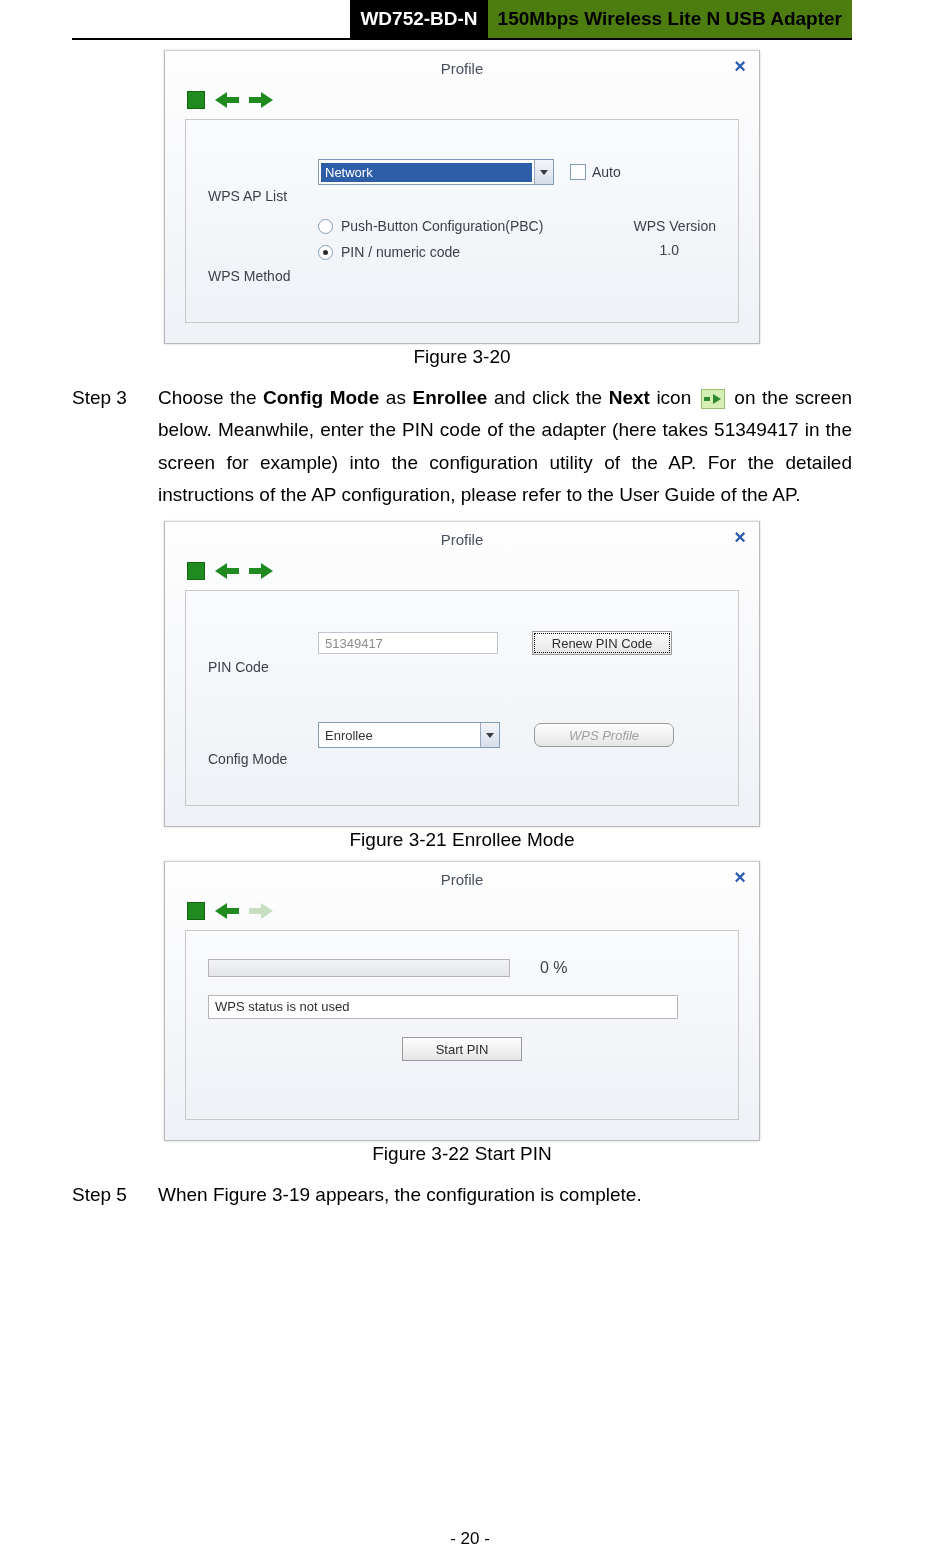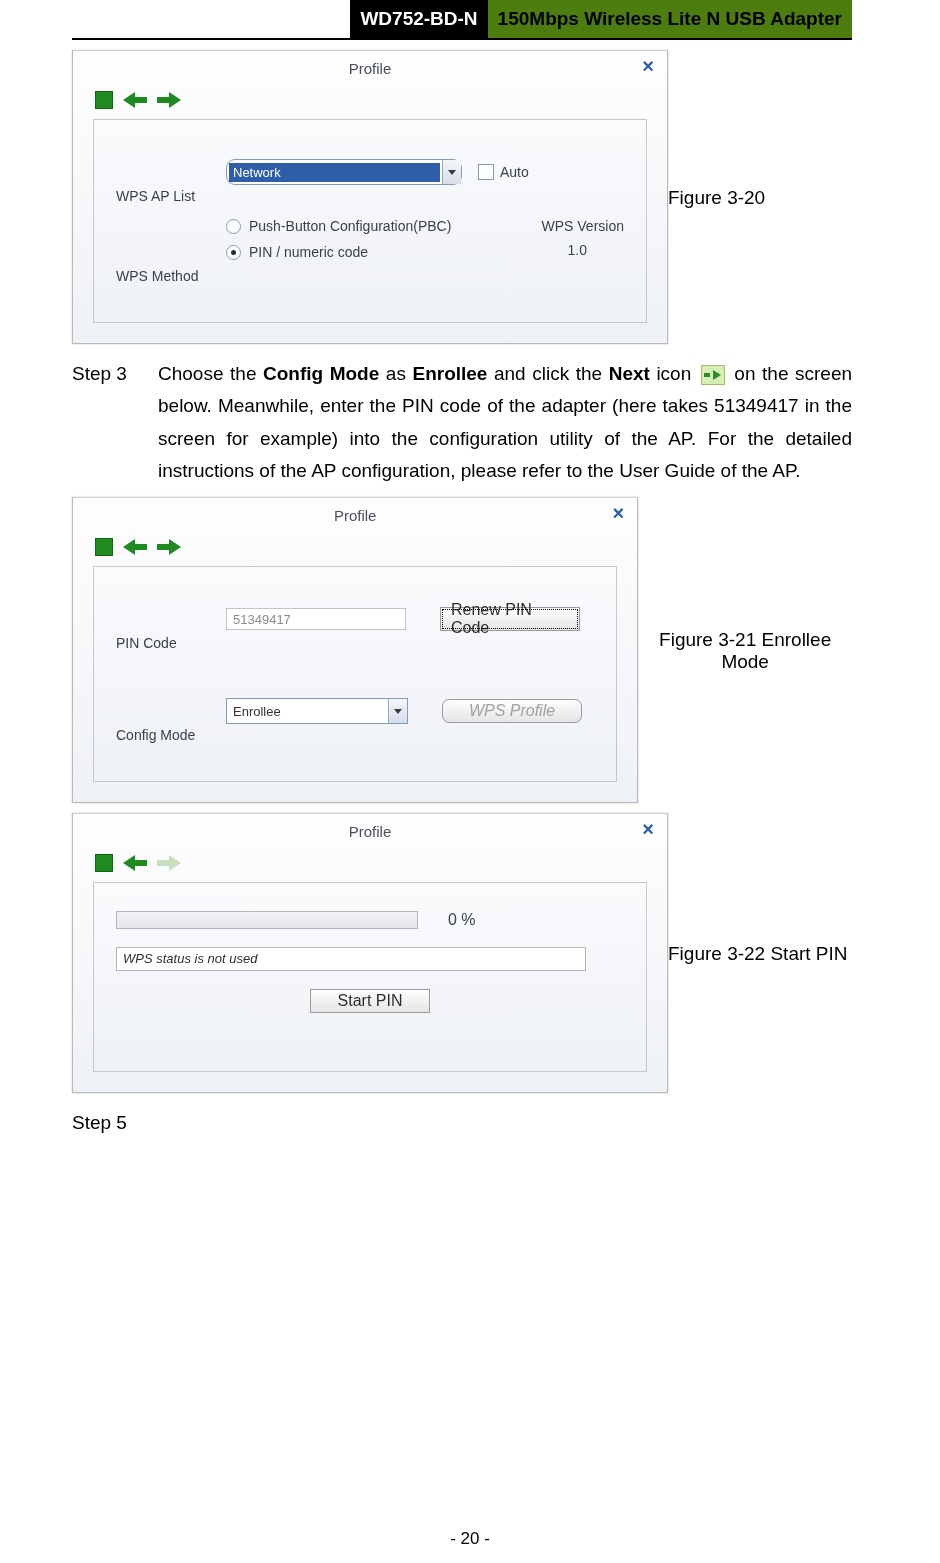--- a/index.html
+++ b/index.html
@@ -36,21 +36,21 @@
     background: #000;
     color: #fff;
   }
   .hdr-light {
     background: #4d7c0f;
     color: #000;
   }
   
   .figwrap {
     display: flex;
-    flex-direction: row;
+    flex-direction: column;
     align-items: center;
     margin-top: 10px;
   }
   .figcaption {
     font-size: 19px;
     margin-top: 2px;
     text-align: center;
   }
   
   .step-row {
@@ -174,21 +174,20 @@
     width: 234px;
     height: 24px;
     border: 1px solid #7f9db9;
     background: #fff;
     display: flex;
     align-items: center;
     font-size: 13px;
   }
   .combo.sel {
     background: #fff;
-    border-radius: 9px;
   }
   .combo .sel-inner {
     flex: 1;
     margin: 2px;
     padding: 2px 4px;
     background: #2f5ea8;
     color: #fff;
   }
   .combo .norm-inner {
     flex: 1;
@@ -234,42 +233,41 @@
     padding: 0 6px;
     font-size: 13px;
     color: #8c8c8c;
     box-sizing: border-box;
   }
   .btn3d {
     height: 24px;
     padding: 0 10px;
     border: 1px solid #9a9a9a;
     background: linear-gradient(#fefefe,#e5e5e5);
-    font-size: 16px;
+    font-size: 13px;
     color: #2e2e2e;
     box-sizing: border-box;
     display: inline-flex;
     align-items: center;
     justify-content: center;
   }
   .btn3d.focus {
     outline: 1px dotted #000;
     outline-offset: -3px;
   }
   .btn3d.disabled { color: #a0a0a0; border-radius: 7px; }
   .progress-wrap { display: flex; align-items: center; gap: 30px; margin: 8px 0 18px 0; }
   .progress {
     width: 300px; height: 16px; border: 1px solid #b5b5b5;
     background: linear-gradient(#f2f3f6,#e4e6eb);
   }
   .status-box {
     width: 470px; height: 24px; border: 1px solid #b5b5b5; background: #fff;
     padding: 3px 6px; font-size: 13px; color: #2e2e2e; box-sizing: border-box;
     margin-bottom: 18px;
-    font-style: italic;
   }
   .center { display: flex; justify-content: center; }
   .page-number {
     position: absolute;
     bottom: 14px;
     left: 0; right: 0;
     text-align: center;
     font-size: 17px;
   }
 </style>
@@ -410,17 +408,18 @@
         <div class="center">
           <span class="btn3d" style="width:120px;">Start PIN</span>
         </div>
       </div>
     </div>
     <div class="figcaption">Figure 3-22 Start PIN</div>
   </div>
 
   <div class="step-row">
     <div class="step-label">Step 5</div>
+    <div class="step-body">When Figure 3-19 appears, the configuration is complete.</div>
   </div>
 
   <div class="page-number">- 20 -</div>
 
 </div>
 
 </body></html>

